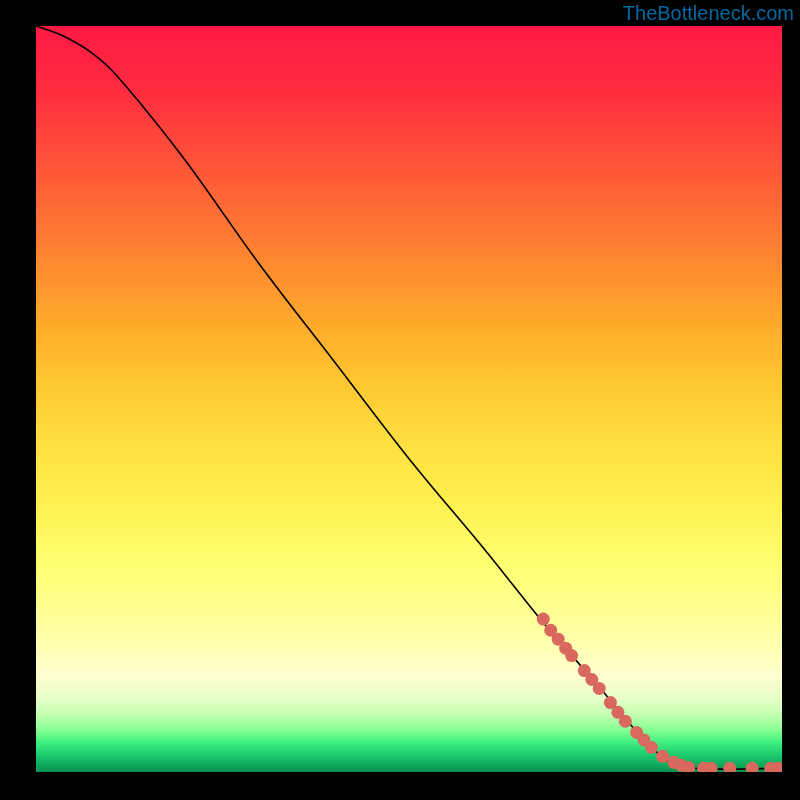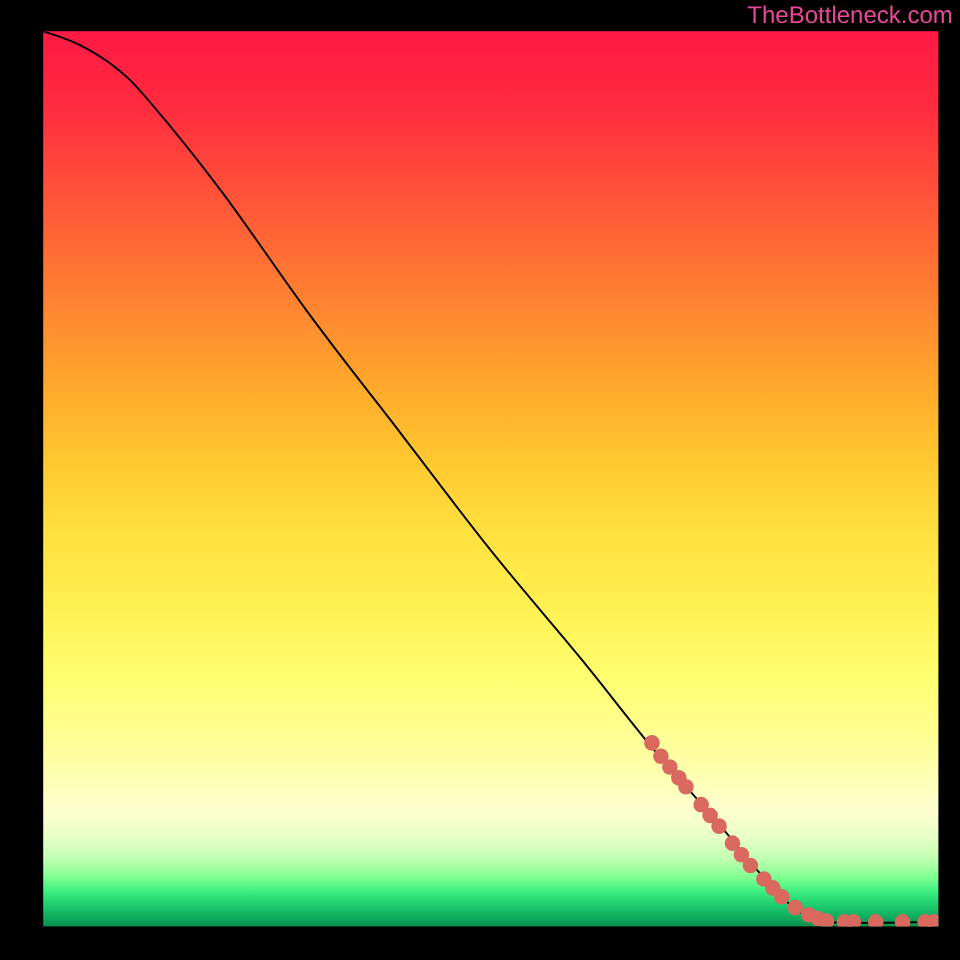--- a/index.html
+++ b/index.html
@@ -9,21 +9,21 @@
     height: 800px;
     background: #000;
     position: relative;
     overflow: hidden;
     font-family: Arial, sans-serif;
   }
   .watermark {
     position: absolute;
     top: 2px;
     right: 6px;
-    color: #ec4899;
+    color: #0369a1;
     font-size: 20px;
     font-weight: 500;
     z-index: 10;
   }
   .plot-area {
     position: absolute;
     left: 36px;
     top: 26px;
     width: 746px;
     height: 746px;

